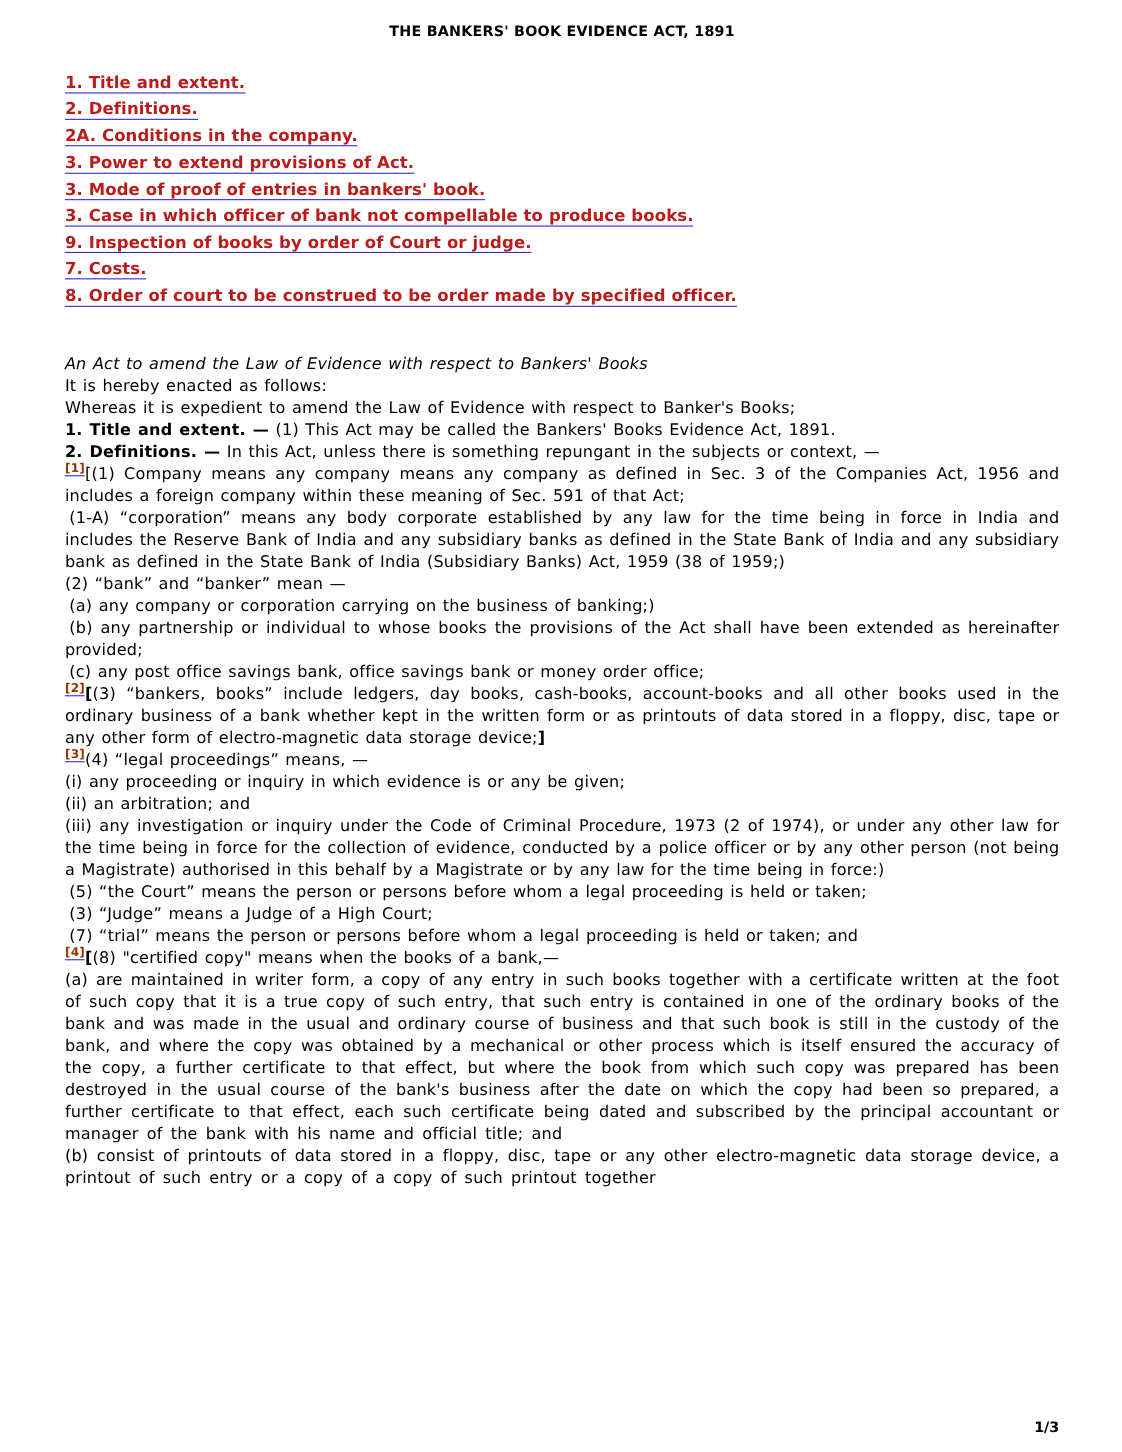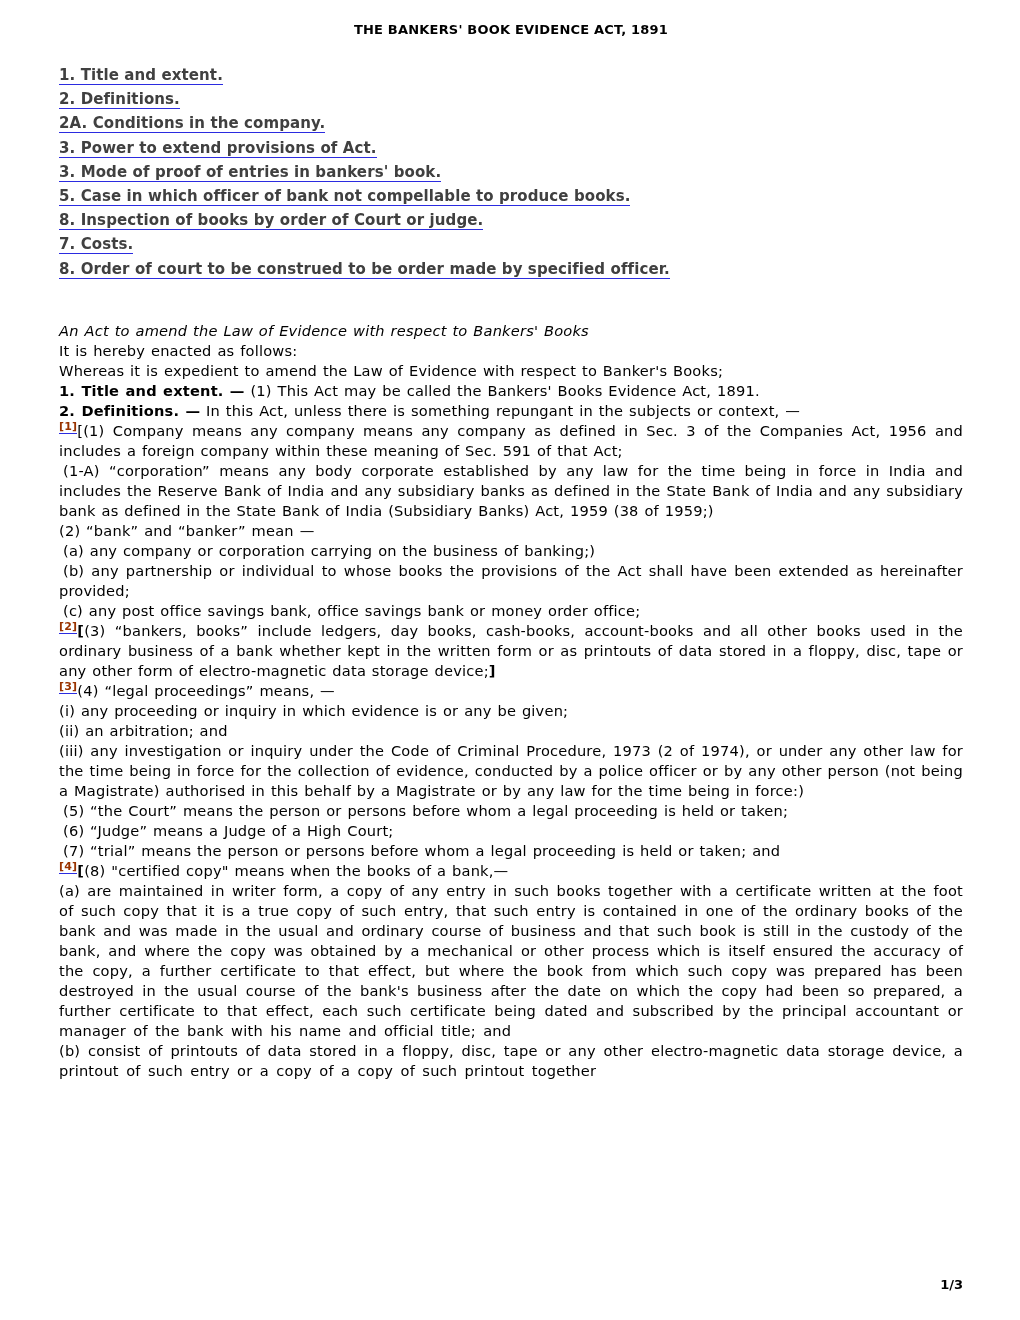--- a/index.html
+++ b/index.html
@@ -16,21 +16,21 @@
   .doc-title {
     text-align: center;
     font-weight: bold;
     font-size: 13px;
     letter-spacing: 0.2px;
     margin-bottom: 26px;
   }
   .toc { margin-bottom: 40px; }
   .toc-line { line-height: 23.2px; }
   .toc-link {
-    color: #404040;
+    color: #b91c1c;
     font-weight: bold;
     font-size: 15px;
     text-decoration: none;
     border-bottom: 1.6px solid #2b2be0;
     letter-spacing: 0.1px;
     cursor: pointer;
   }
   .body p {
     margin: 0;
     font-size: 14.6px;
@@ -54,40 +54,40 @@
   }
   sup.fn a {
     color: #993300;
     text-decoration: none;
     border-bottom: 1px solid #2b2be0;
     cursor: pointer;
   }
   .pagenum {
     position: absolute;
     right: 57px;
-    bottom: 28px;
+    bottom: 14px;
     font-weight: bold;
     font-size: 13px;
   }
 </style>
 </head>
 <body>
 
 <div class="page">
 
   <div class="doc-title">THE BANKERS' BOOK EVIDENCE ACT, 1891</div>
 
   <nav class="toc">
     <div class="toc-line"><a class="toc-link">1. Title and extent.</a></div>
     <div class="toc-line"><a class="toc-link">2. Definitions.</a></div>
     <div class="toc-line"><a class="toc-link">2A. Conditions in the company.</a></div>
     <div class="toc-line"><a class="toc-link">3. Power to extend provisions of Act.</a></div>
     <div class="toc-line"><a class="toc-link">3. Mode of proof of entries in bankers' book.</a></div>
-    <div class="toc-line"><a class="toc-link">5. Case in which officer of bank not compellable to produce books.</a></div>
-    <div class="toc-line"><a class="toc-link">8. Inspection of books by order of Court or judge.</a></div>
+    <div class="toc-line"><a class="toc-link">3. Case in which officer of bank not compellable to produce books.</a></div>
+    <div class="toc-line"><a class="toc-link">9. Inspection of books by order of Court or judge.</a></div>
     <div class="toc-line"><a class="toc-link">7. Costs.</a></div>
     <div class="toc-line"><a class="toc-link">8. Order of court to be construed to be order made by specified officer.</a></div>
   </nav>
 
   <div class="body">
 
     <p class="it">An Act to amend the Law of Evidence with respect to Bankers' Books</p>
     <p>It is hereby enacted as follows:</p>
     <p>Whereas it is expedient to amend the Law of Evidence with respect to Banker's Books;</p>
     <p><b>1. Title and extent. —</b><span> (1) This Act may be called the Bankers' Books Evidence Act, 1891.</span></p>
@@ -104,21 +104,21 @@
 
     <p class="ind1 gap just"><sup class="fn"><a>[2]</a></sup><span class="bb">[</span><span>(3)  “bankers, books” include ledgers, day books, cash-books, account-books and all other books used in the ordinary business of a bank whether kept in the written form or as printouts of data stored in a floppy, disc, tape or any other form of electro-magnetic data storage device;</span><span class="bb">]</span></p>
 
     <p class="ind1 gap"><sup class="fn"><a>[3]</a></sup><span>(4)  “legal proceedings” means, —</span></p>
 
     <p class="ind2 gap">(i) any proceeding or inquiry in which evidence is or any be given;</p>
     <p class="ind2 gap">(ii) an arbitration; and</p>
     <p class="ind2 gap just">(iii) any investigation or inquiry under the Code of Criminal Procedure, 1973 (2 of 1974), or under any other law for the time being in force for the collection of evidence, conducted by a police officer or by any other person (not being a Magistrate) authorised in this behalf by a Magistrate or by any law for the time being in force:)</p>
 
     <p class="ind1 gap ti4">(5)  “the Court” means the person or persons before whom a legal proceeding is held or taken;</p>
-    <p class="ind1 gap ti4">(6)  “Judge” means a Judge of a High Court;</p>
+    <p class="ind1 gap ti4">(3)  “Judge” means a Judge of a High Court;</p>
     <p class="ind1 gap ti4">(7)  “trial” means the person or persons before whom a legal proceeding is held or taken; and</p>
 
     <p class="ind1 gap"><sup class="fn"><a>[4]</a></sup><span class="bb">[</span><span>(8)  "certified copy" means when the books of a bank,—</span></p>
 
     <p class="ind3 gap just">(a) are maintained in writer form, a copy of any entry in such books together with a certificate written at the foot of such copy that it is a true copy of such entry, that such entry is contained in one of the ordinary books of the bank and was made in the usual and ordinary course of business and that such book is still in the custody of the bank, and where the copy was obtained by a mechanical or other process which is itself ensured the accuracy of the copy, a further certificate to that effect, but where the book from which such copy was prepared has been destroyed in the usual course of the bank's business after the date on which the copy had been so prepared, a further certificate to that effect, each such certificate being dated and subscribed by the principal accountant or manager of the bank with his name and official title; and</p>
     <p class="ind3 gap just">(b) consist of printouts of data stored in a floppy, disc, tape or any other electro-magnetic data storage device, a printout of such entry or a copy of a copy of such printout together</p>
 
   </div>
 
   <div class="pagenum">1/3</div>

